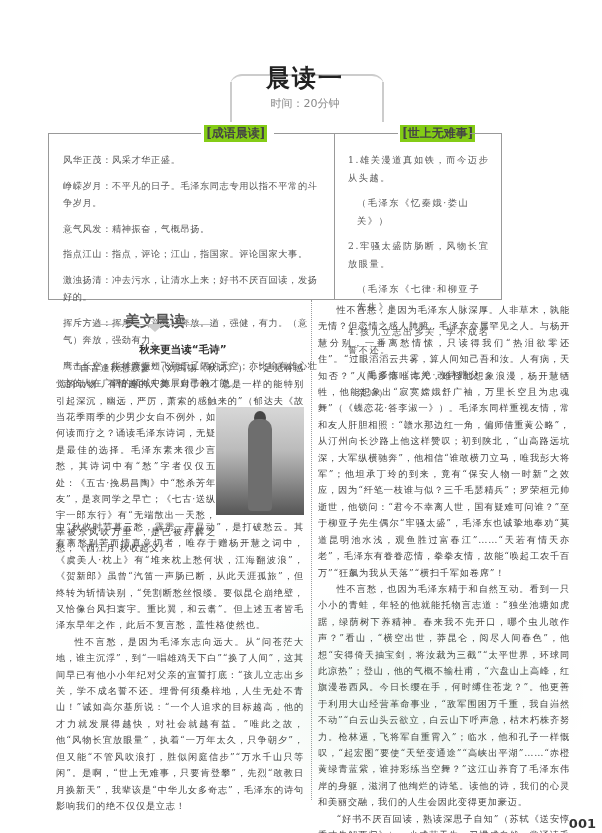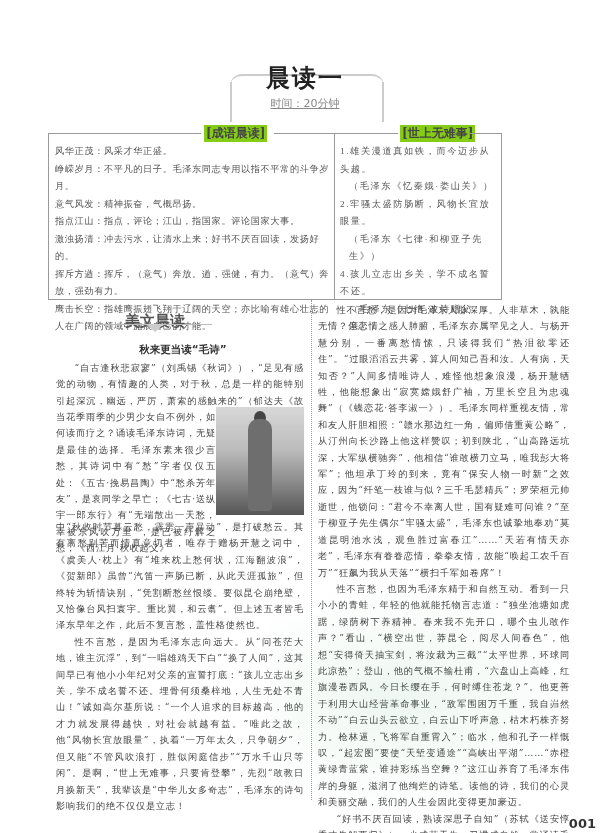--- a/index.html
+++ b/index.html
@@ -2,28 +2,28 @@
 <html><head>
 <meta charset="utf-8">
 <style>
   html, body { margin:0; padding:0; }
   body { width:602px; height:833px; background:#fff; position:relative; overflow:hidden;
     font-family:"DejaVu Serif","Liberation Serif",serif; color:#333; }
   .title-wrap { position:absolute; left:230px; top:60px; width:150px; height:62px; text-align:center; }
   .title-frame { position:absolute; left:0; top:22px; width:150px; height:40px; border:2px solid #ccc; border-top:none; border-bottom:none; }
   .title-frame:before { content:""; position:absolute; left:-2px; top:-8px; width:154px; height:10px; border-top:2px solid #ccc; border-radius:12px 12px 0 0; }
   .title { position:absolute; left:0; top:2px; width:150px; font-size:24px; font-weight:bold; color:#222; letter-spacing:2px; background:transparent; }
-  .subtitle { position:absolute; left:0; top:36px; width:150px; font-size:11px; color:#888; font-family:"DejaVu Sans",sans-serif;text-decoration:underline; }
+  .subtitle { position:absolute; left:0; top:36px; width:150px; font-size:11px; color:#888; font-family:"DejaVu Sans",sans-serif; }
   .box { position:absolute; left:48px; top:133px; width:452px; height:166px; border:1px solid #999; border-top:none; }
   .box-top { position:absolute; top:0; height:1px; background:#999; }
   .box-head { position:absolute; top:-8px; font-size:12px; font-weight:bold; color:#444; background:#84cc16; padding:0 2px; }
   .box-divider { position:absolute; left:285px; top:0; width:1px; height:166px; background:#999; }
   .idioms { position:absolute; left:6px; top:10px; width:275px; font-size:9.2px; line-height:17.5px; color:#555; letter-spacing:0.6px; }
   .quotes { position:absolute; left:291px; top:10px; width:158px; font-size:9.2px; line-height:17.5px; color:#555; letter-spacing:1.6px; }
-  .quotes p, .idioms p { margin:0;font-family:Liberation Serif, serif; }
+  .quotes p, .idioms p { margin:8px; }
   .q-src { padding-left:9px; }
   .section-head { position:absolute; left:100px; top:312px; width:110px; text-align:center; font-size:15px; font-weight:bold; color:#555; }
   .section-line { position:absolute; left:98px; top:324px; width:114px; height:1px; background:#bbb; }
   .section-tri { position:absolute; left:146px; top:324px; width:0; height:0; border-left:9px solid transparent; border-right:9px solid transparent; border-top:8px solid #ccc; }
   .article-title { position:absolute; left:58px; top:343px; width:250px; text-align:center; font-size:10.5px; font-weight:bold; color:#333; font-family:"DejaVu Sans",sans-serif; }
   .col { position:absolute; font-size:9.2px; line-height:16.4px; color:#444; letter-spacing:0.8px; text-align:justify; }
   .col p { margin:0; }
   .indent { text-indent:2em; }
   .col-left { left:56px; top:360px; width:248px; }
   .col-left-narrow { left:56px; top:409px; width:160px; }

